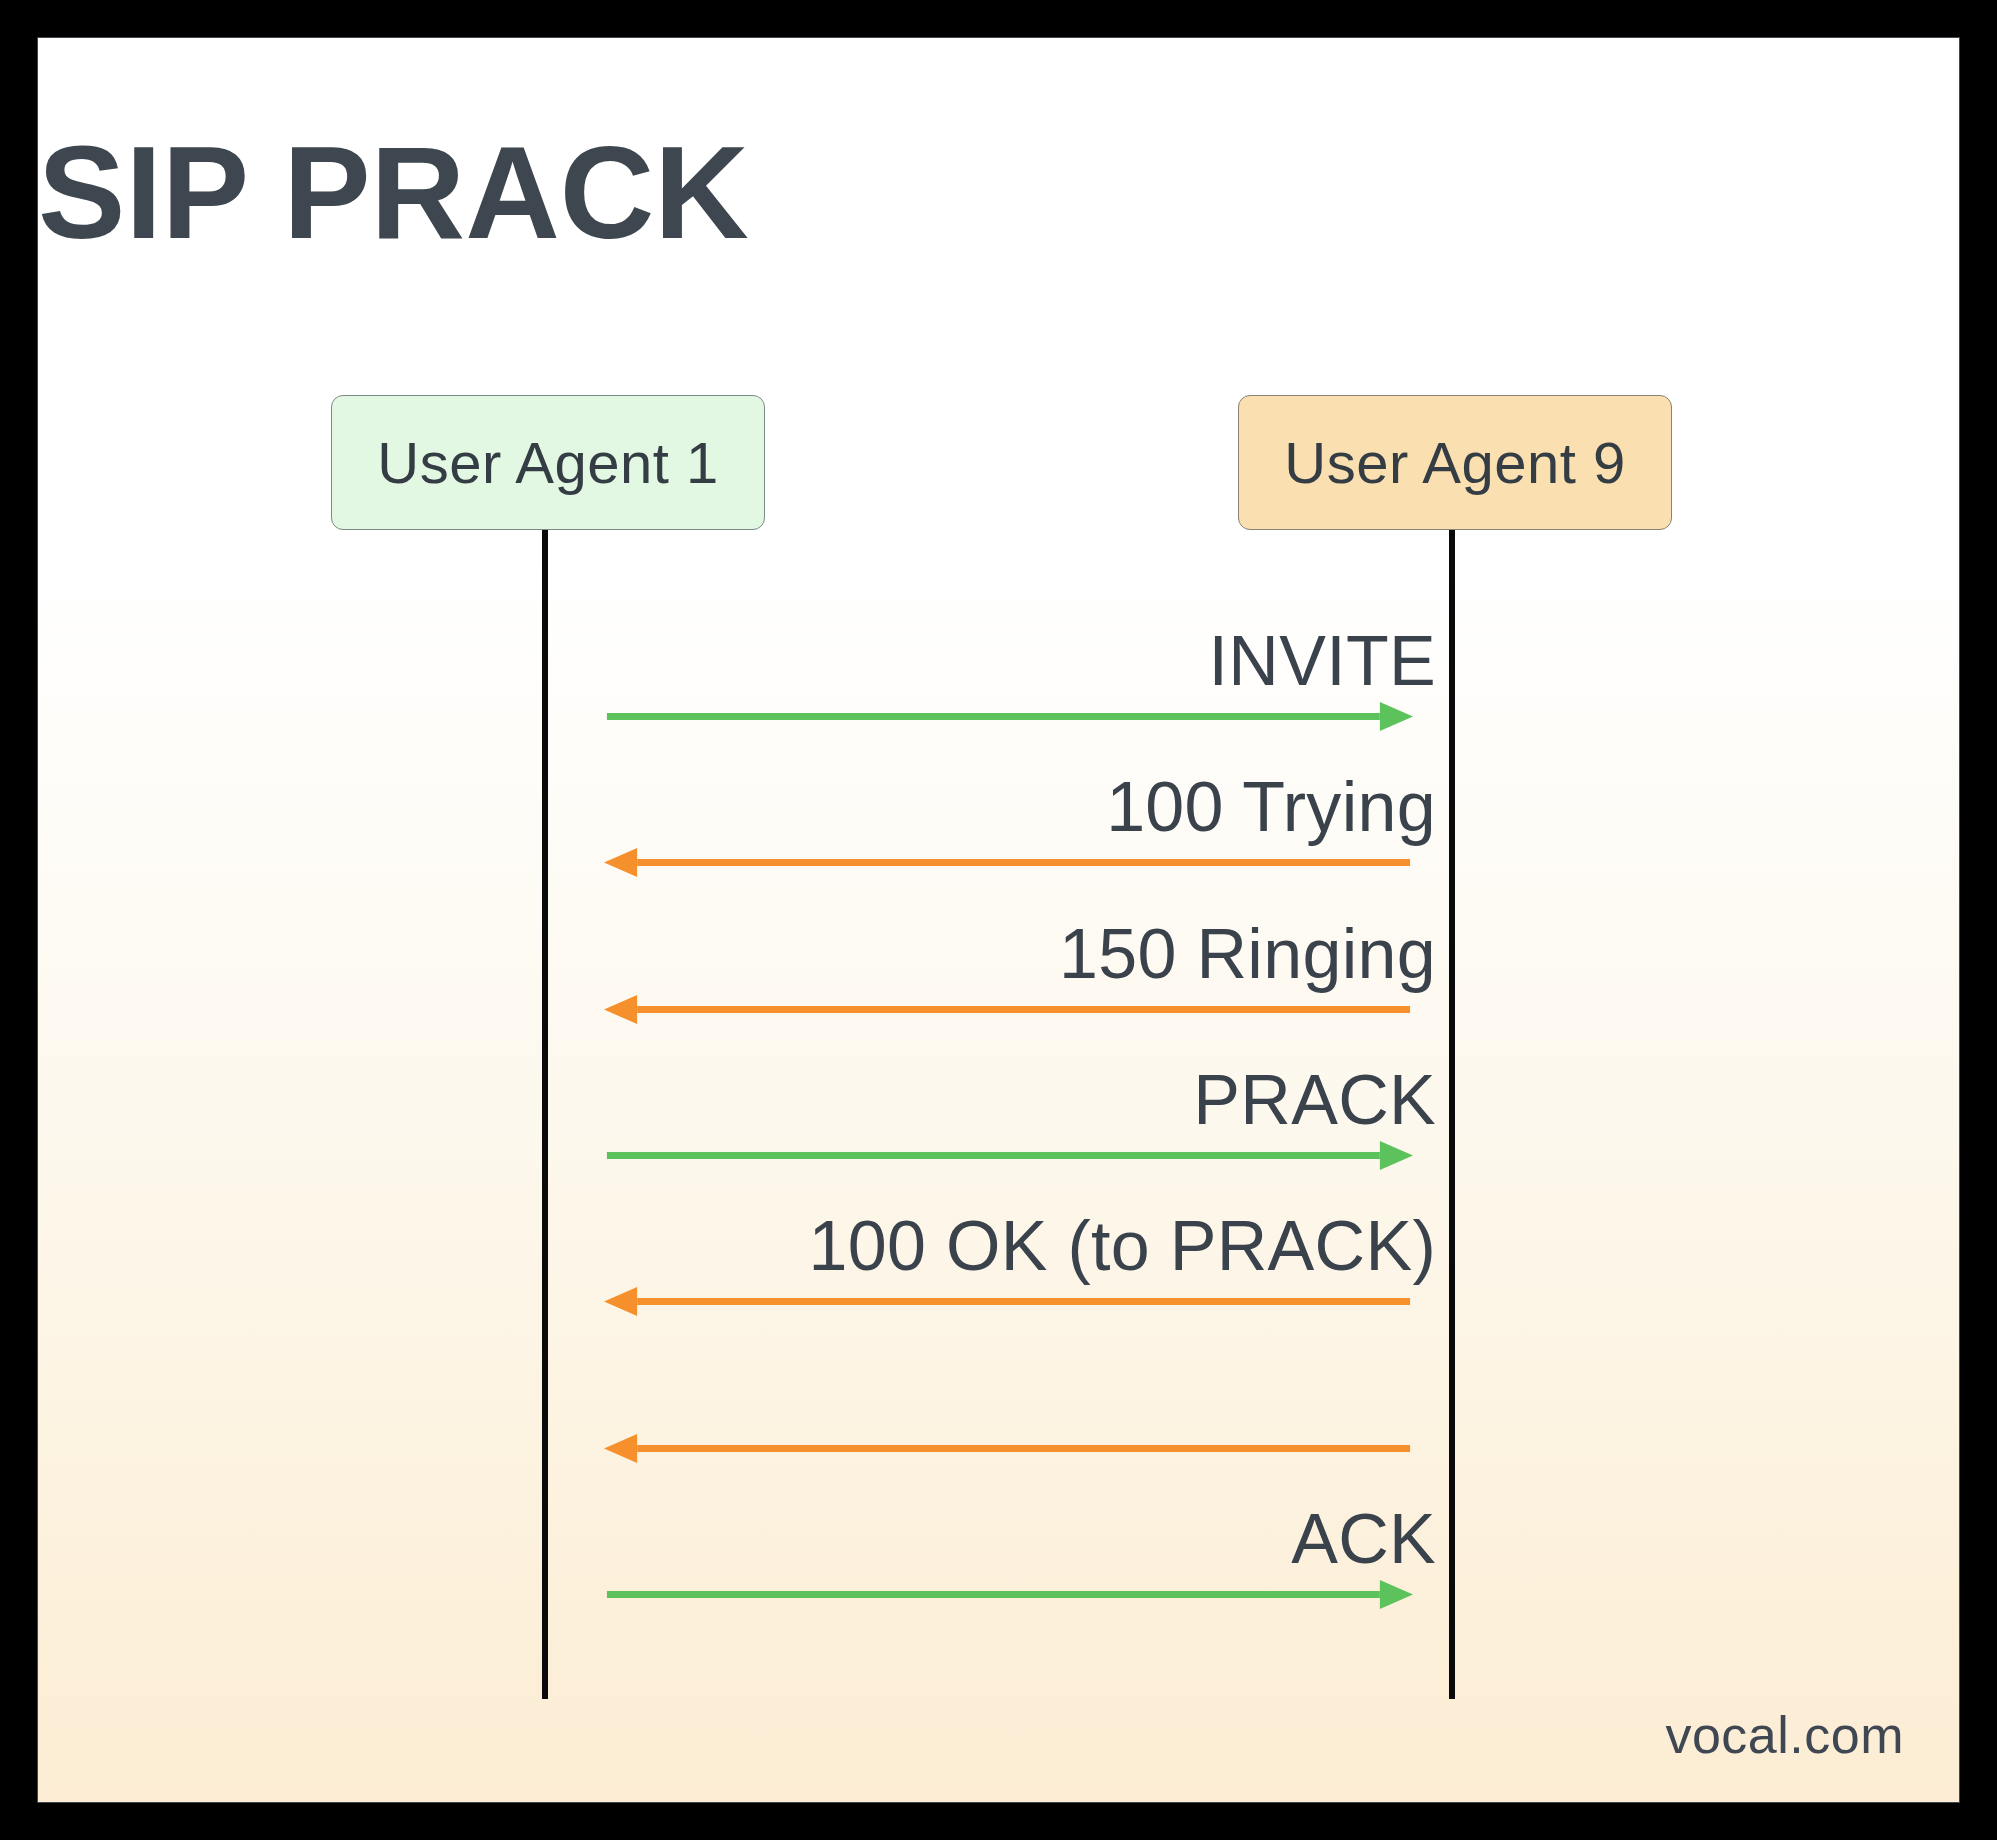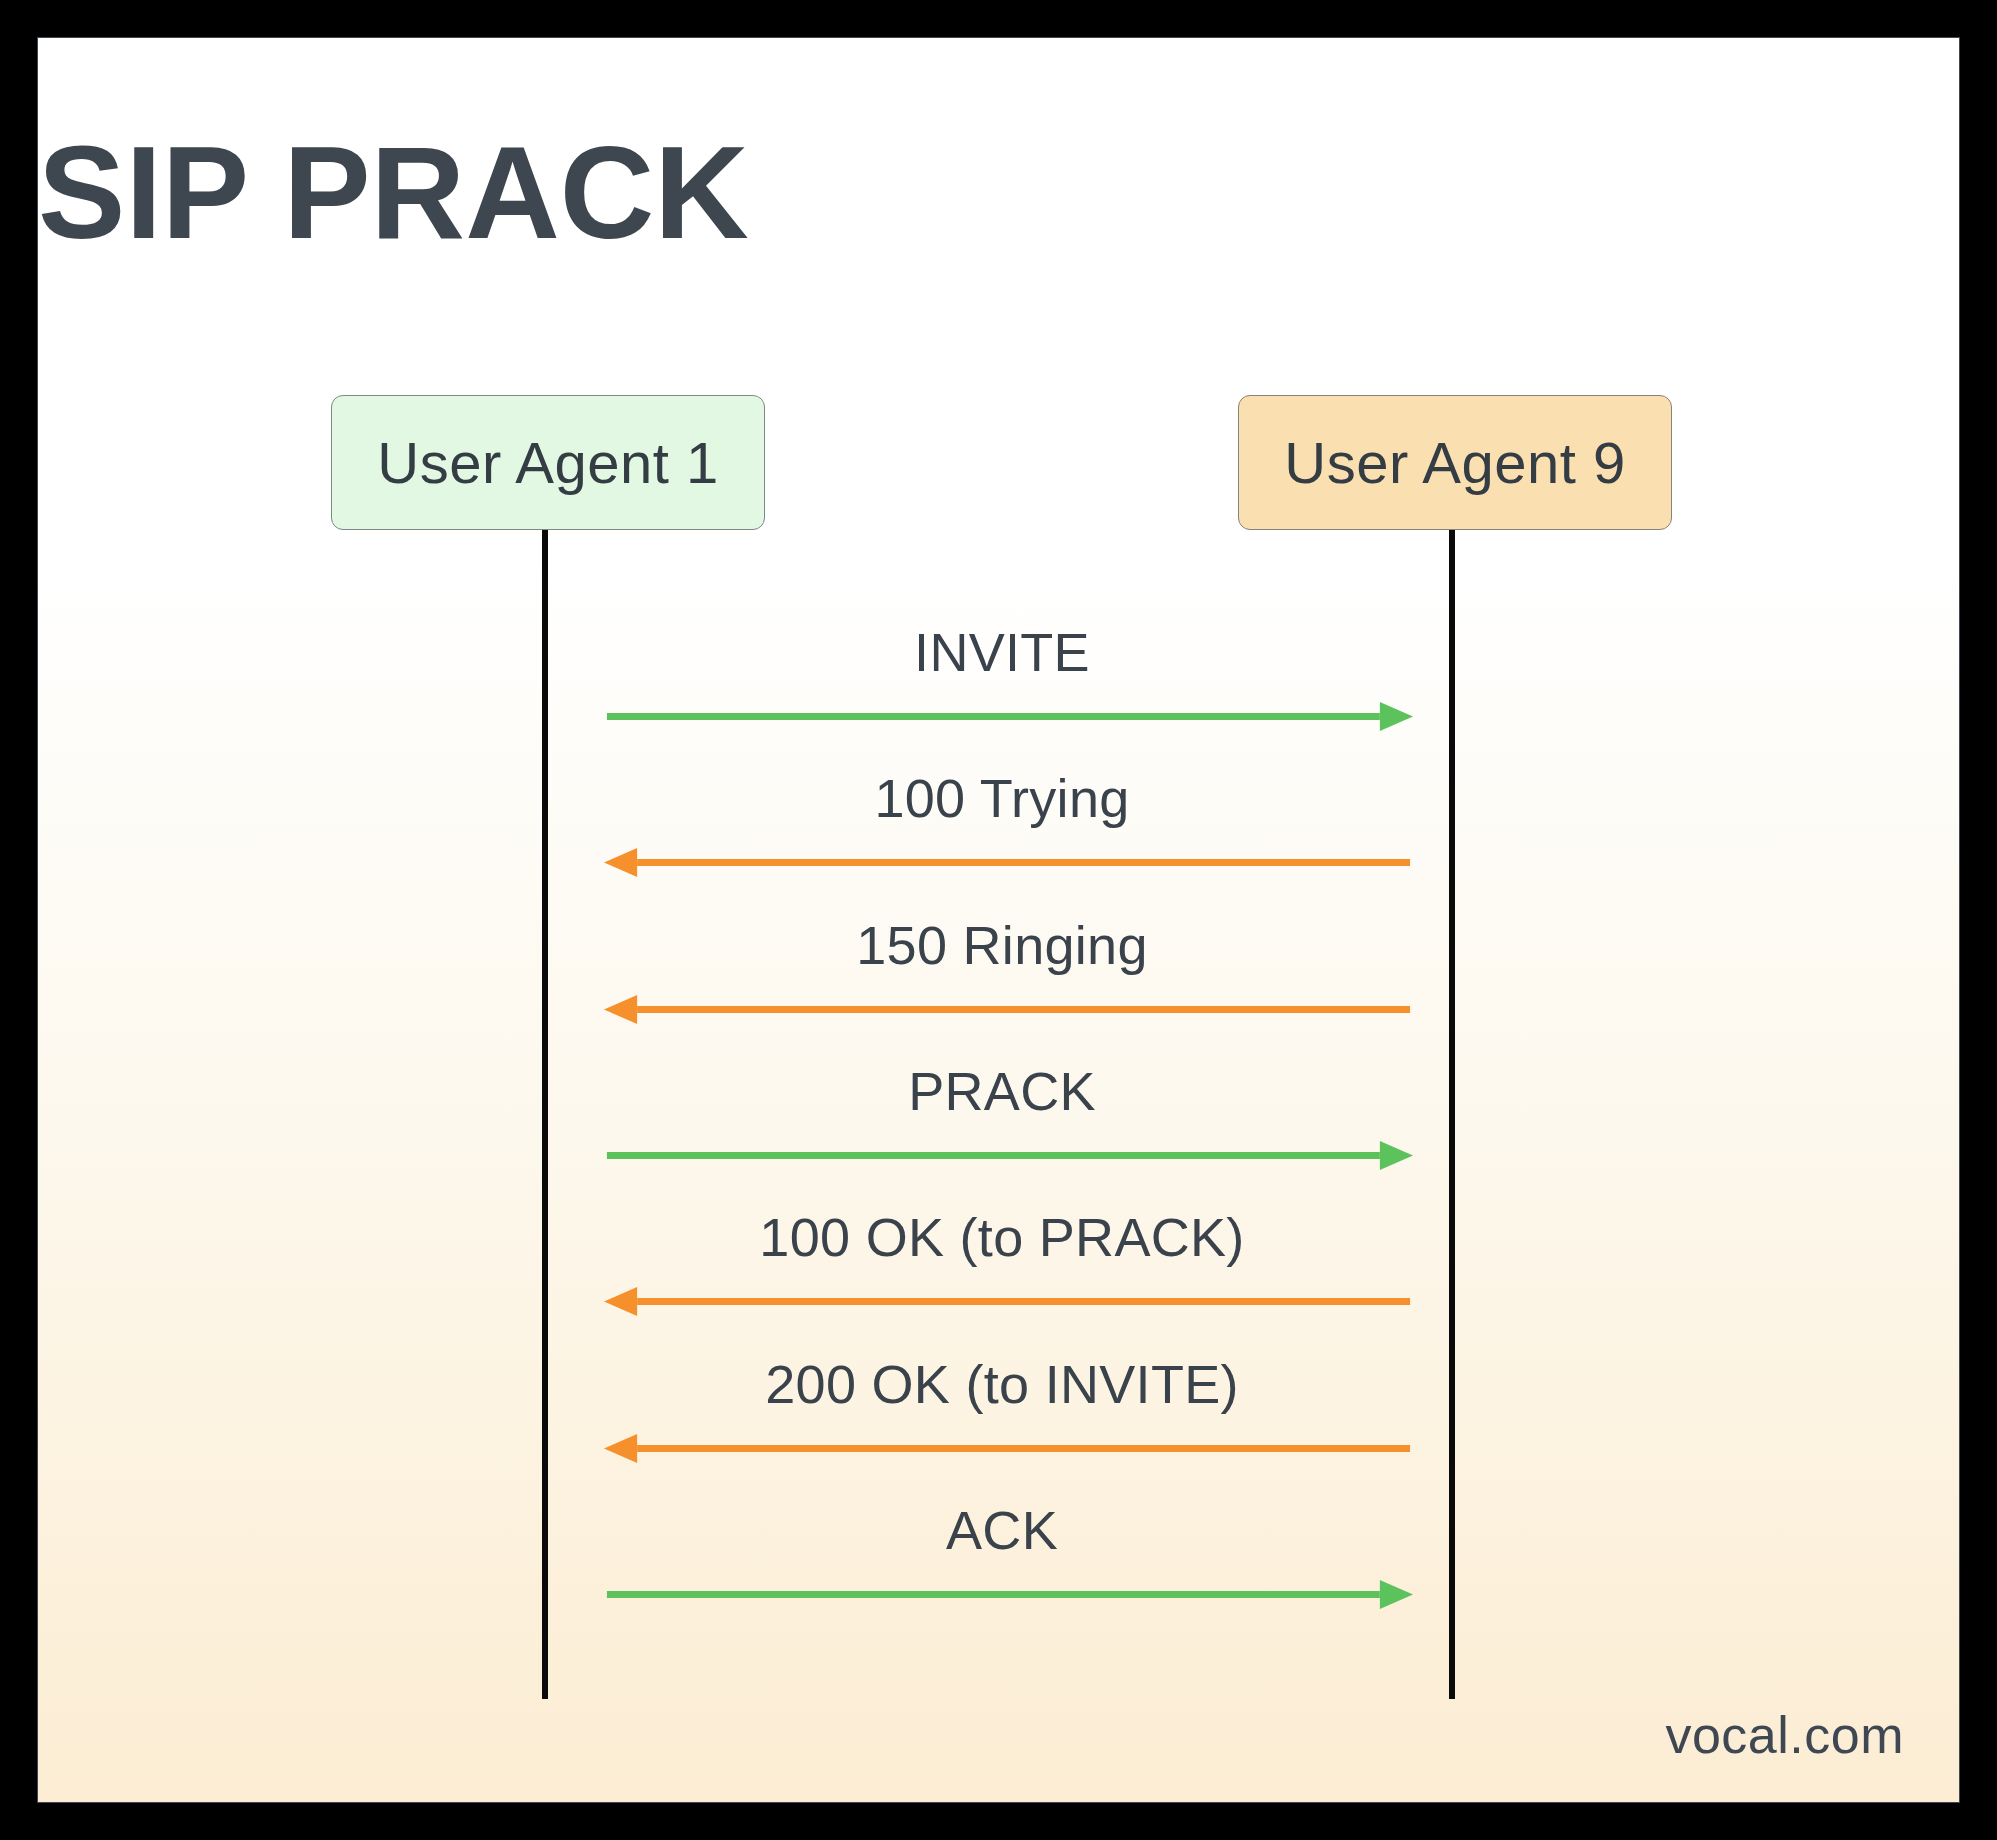--- a/index.html
+++ b/index.html
@@ -92,25 +92,25 @@
 
   
   .message {
     position: absolute;
     left: 0;
     width: 1921px;
     height: 146px;
   }
   .message-label {
     position: absolute;
-    left: 564px;
+    left: 598px;
     top: 0;
     width: 800px;
-    text-align: center;
-    font-size: 54px;
+    text-align: right;
+    font-size: 70px;
     color: #3a424b;
     letter-spacing: 0.3px;
     white-space: nowrap;
   }
   .message-arrow {
     position: absolute;
     left: 566px;
     top: 76px;
     width: 809px;
     height: 39px;
@@ -186,21 +186,20 @@
         <div class="message" style="top: 1168px;">
           <div class="message-label">100 OK (to PRACK)</div>
           <div class="message-arrow">
             <svg width="809" height="39" viewBox="0 0 830 40">
               <line x1="34" y1="20" x2="827" y2="20" stroke="#f5902d" stroke-width="7"></line>
               <polygon points="0,20 34,5 34,35" fill="#f5902d"></polygon>
             </svg>
           </div>
         </div>
         <div class="message" style="top: 1315px;">
-          <div class="message-label">200 OK (to INVITE)</div>
           <div class="message-arrow">
             <svg width="809" height="39" viewBox="0 0 830 40">
               <line x1="34" y1="20" x2="827" y2="20" stroke="#f5902d" stroke-width="7"></line>
               <polygon points="0,20 34,5 34,35" fill="#f5902d"></polygon>
             </svg>
           </div>
         </div>
         <div class="message" style="top: 1461px;">
           <div class="message-label">ACK</div>
           <div class="message-arrow">

